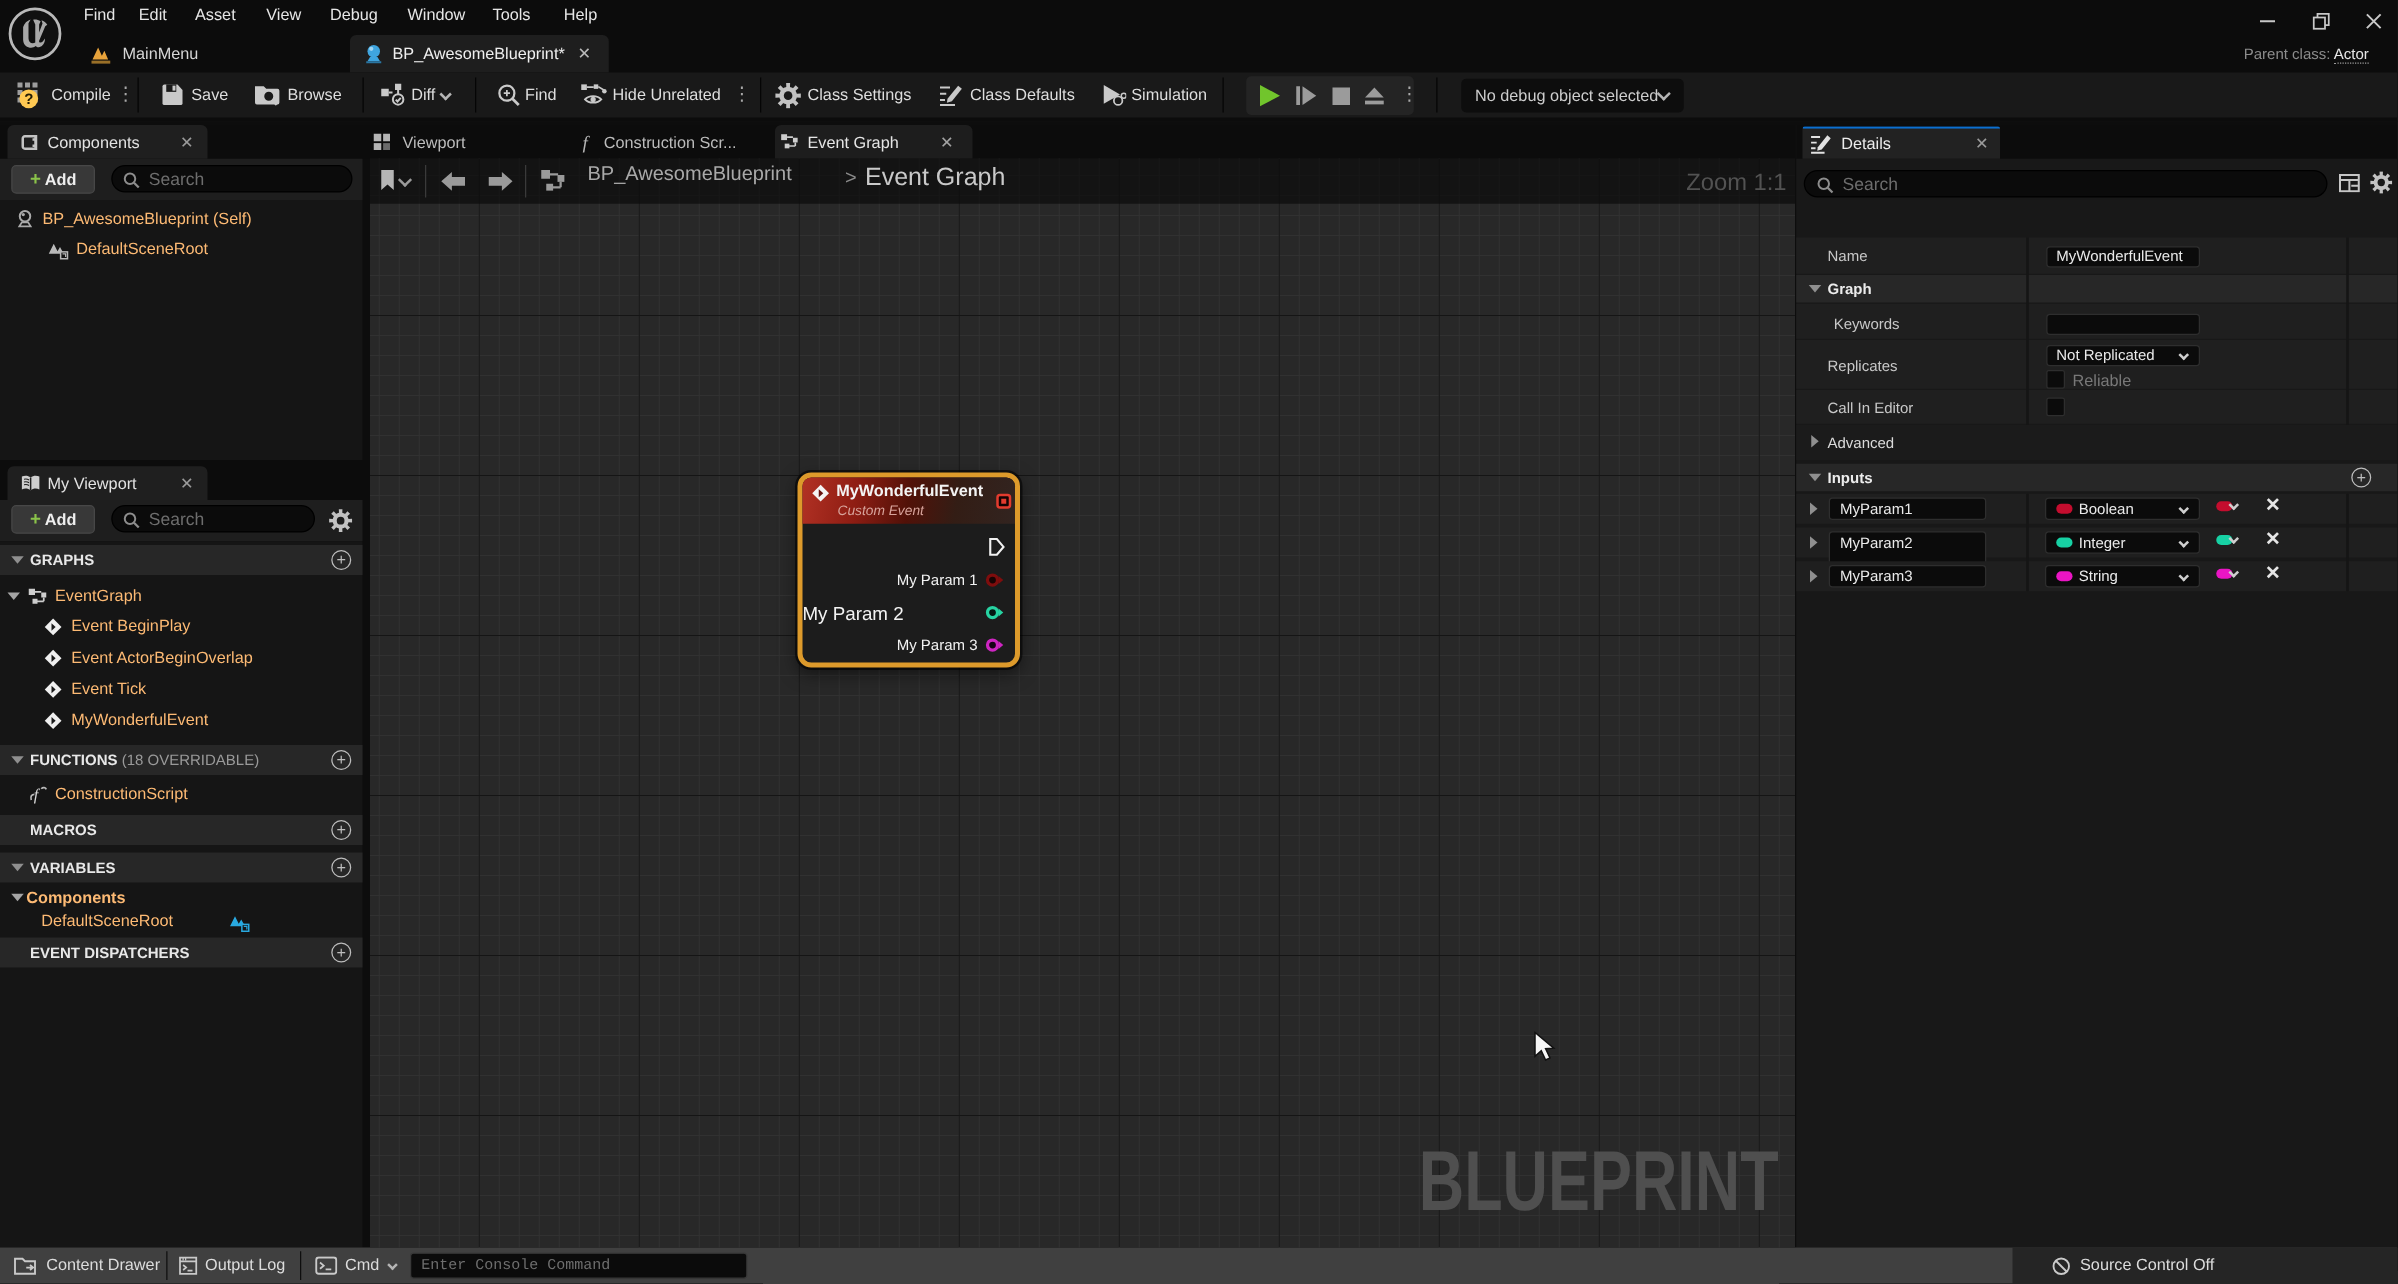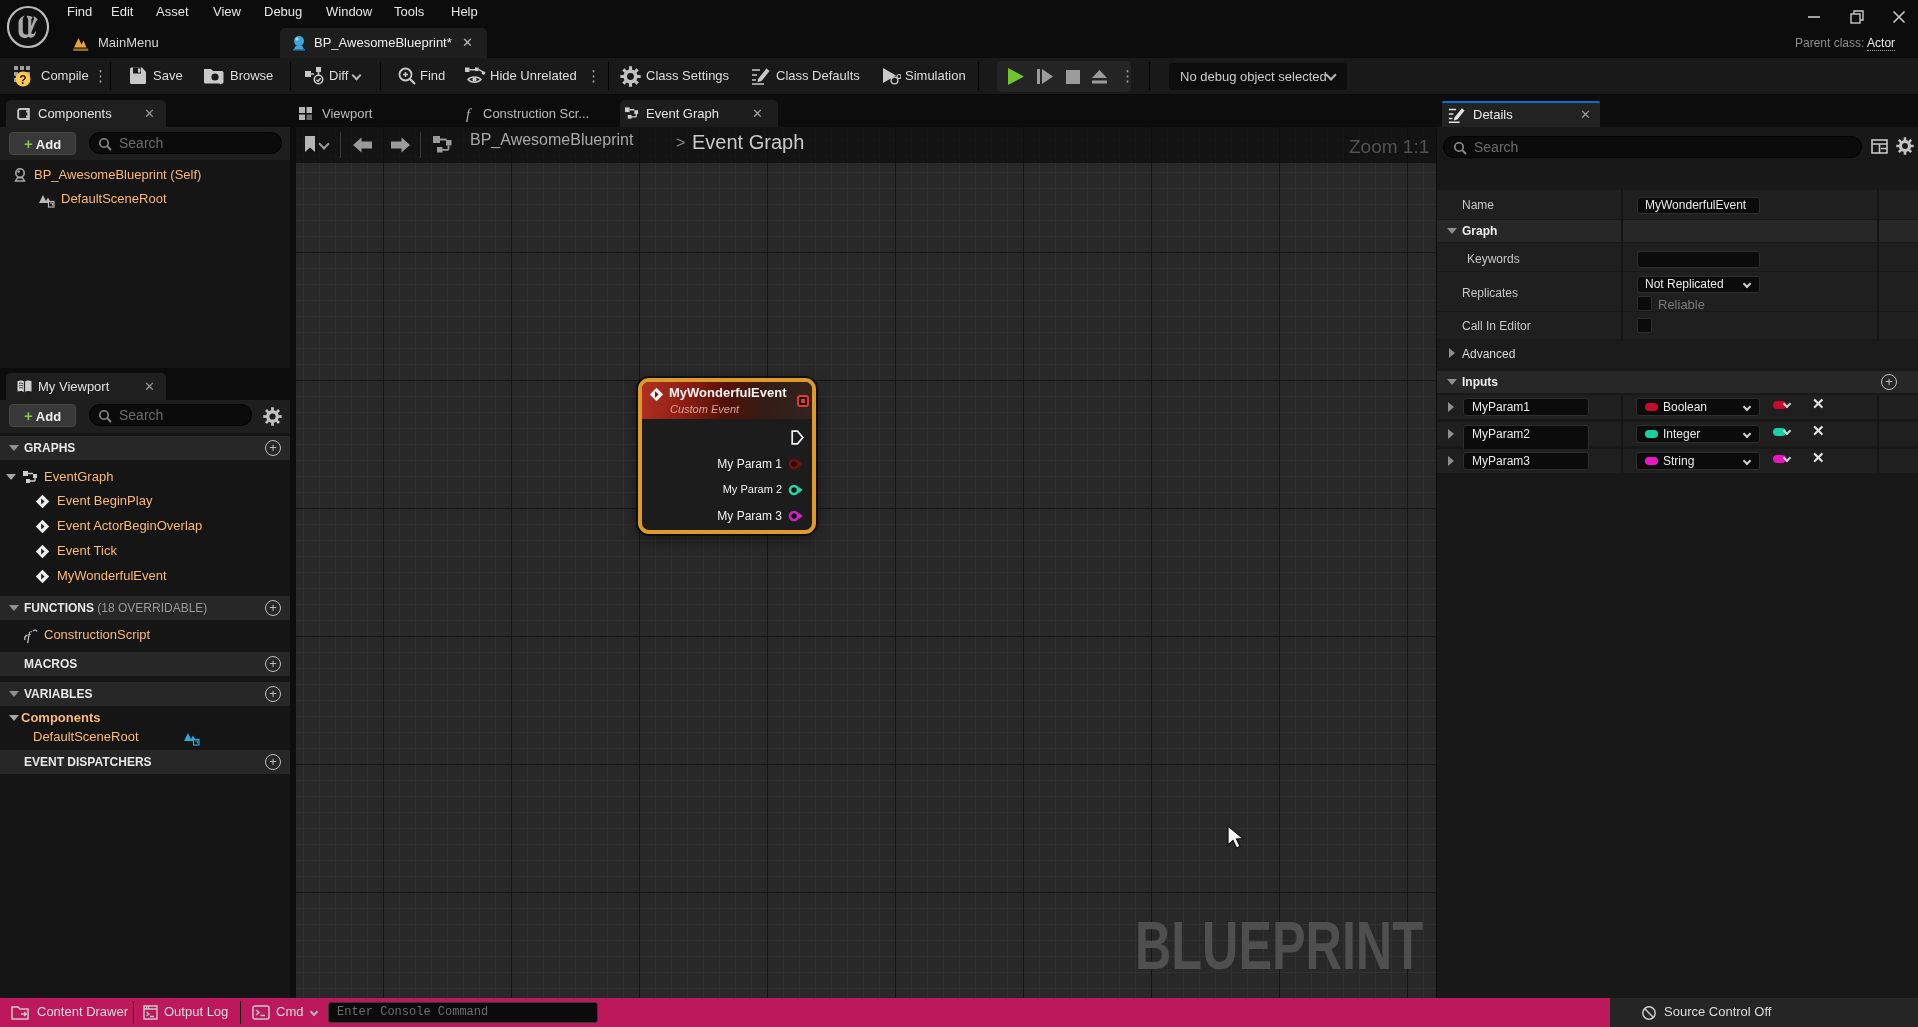--- a/index.html
+++ b/index.html
@@ -49,21 +49,21 @@
   .drow { position:absolute; left:0; width:481px; background:#1f1f1f; }
   .dhead { position:absolute; left:0; width:481px; height:22px; background:#272727; color:#ececec; font-weight:bold; font-size:12px; line-height:22px; }
   .dlabel { font-size:12px; color:#c8c8c8; }
   .dinput { position:absolute; background:#0b0b0b; border:1px solid #2e2e2e; border-radius:3px; font-size:12px; color:#eaeaea; }
   .chev { display:inline-block; width:8px; height:8px; border-right:2px solid #cfcfcf; border-bottom:2px solid #cfcfcf; transform:rotate(45deg); }
 
   .pill { display:inline-block; width:13px; height:8px; border-radius:4px; vertical-align:middle; margin-left:8px; margin-top:-2px; }
   .xdel { color:#e6e6e6; font-size:15px; font-weight:bold; }
 
   
-  #statusbar { position:absolute; left:0; top:998px; width:1918px; height:29px; background:#be185d; font-size:13px; color:#dcdcdc; }
+  #statusbar { position:absolute; left:0; top:998px; width:1918px; height:29px; background:#404040; font-size:13px; color:#dcdcdc; }
 </style>
 </head>
 <body>
 <div id="app">
   <div id="titlebar">
     <svg class="abs" style="left:6px;top:5px" width="44" height="44" viewBox="0 0 44 44">
       <circle cx="22" cy="22" r="20" fill="#101010" stroke="#b9b9b9" stroke-width="2.2"></circle>
       <path d="M12.5 16.5 C13.5 13.5 15.5 11.5 18.5 10.5 L16.8 13.5 L16.8 25.5 C16.8 28 18.2 29.6 20.2 29.6 C20.9 29.6 21.6 29.4 22.2 29 L22.2 14.5 L20.5 10.8 C22.5 10.4 24.5 10.8 26.5 12 L25.3 14.5 L25.3 21 L28 13.8 L27.2 11.2 C29.2 11.8 30.8 13 31.8 14.8 L30.2 16 L25.3 27.5 L25.3 28.6 C26.2 29.3 27.2 29.2 28.2 28.2 L30 25.8 C30 29.5 28.2 32.2 25.2 32.8 C24.2 33 23.3 32.6 22.6 31.8 C21.2 32.9 19.6 33.4 17.8 33.1 C14.6 32.6 12.6 30.2 12.5 26.8 Z" fill="#a8a8a8"></path>
     </svg>
     <span class="menu" style="left:67px">Find</span>
@@ -377,21 +377,21 @@
           </div>
       </div>
       <svg class="abs" style="left:149px;top:48px" width="13" height="15" viewBox="0 0 13 15">
           <path d="M1.2 1.2 H6.5 L11.8 7.5 L6.5 13.8 H1.2 Z" fill="none" stroke="#f0f0f0" stroke-width="1.7"></path>
         </svg>
       <div class="abs" style="left:0;top:75px;width:140px;height:15px;text-align:right;font-size:12px;color:#f2f2f2">My Param 1</div>
       <svg class="abs" style="left:146px;top:76px" width="17" height="12" viewBox="0 0 17 12">
           <circle cx="6" cy="6" r="4" fill="#180404" stroke="#7e0d0d" stroke-width="2.6"></circle>
           <path d="M10.8 2.8 L14.6 6 L10.8 9.2 Z" fill="#7e0d0d"></path>
         </svg>
-      <div class="abs" style="left:0;top:101px;width:140px;height:15px;text-align:right;font-size:11px;color:#f2f2f2">My Param 2</div>
+      <div class="abs" style="left:0;top:101px;width:140px;height:15px;font-size:15px;color:#f2f2f2">My Param 2</div>
       <svg class="abs" style="left:146px;top:102px" width="17" height="12" viewBox="0 0 17 12">
           <circle cx="6" cy="6" r="4" fill="#041812" stroke="#27d3a2" stroke-width="2.6"></circle>
           <path d="M10.8 2.8 L14.6 6 L10.8 9.2 Z" fill="#27d3a2"></path>
         </svg>
       <div class="abs" style="left:0;top:127px;width:140px;height:15px;text-align:right;font-size:12px;color:#f2f2f2">My Param 3</div>
       <svg class="abs" style="left:146px;top:128px" width="17" height="12" viewBox="0 0 17 12">
           <circle cx="6" cy="6" r="4" fill="#170216" stroke="#ce25c2" stroke-width="2.6"></circle>
           <path d="M10.8 2.8 L14.6 6 L10.8 9.2 Z" fill="#ce25c2"></path>
         </svg>
     </div>

